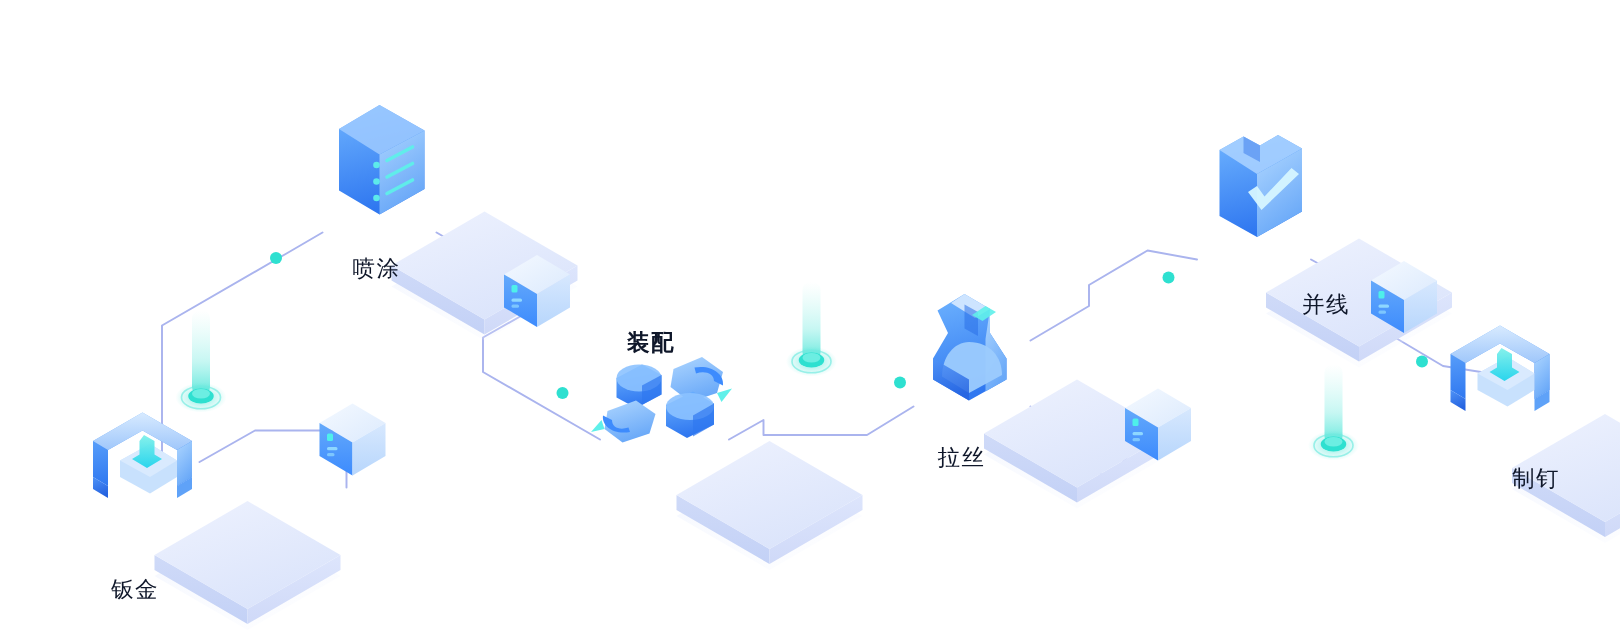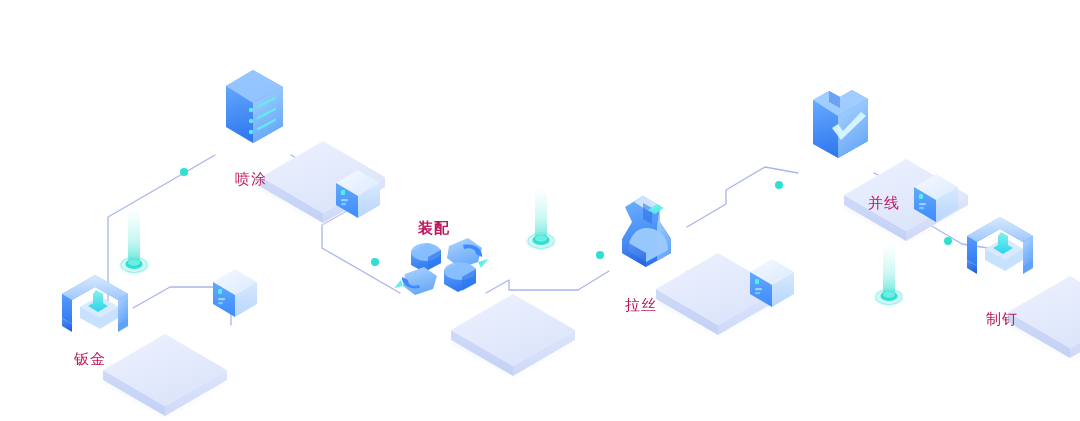--- a/index.html
+++ b/index.html
@@ -18,21 +18,21 @@
     overflow: hidden;
   }
   #scene {
     position: absolute;
     inset: 0;
   }
   .node-label {
     position: absolute;
     font-size: 15px;
     letter-spacing: 1px;
-    color: #be185d;
+    color: #0f172a;
     white-space: nowrap;
     transform: translate(-50%, 0);
     user-select: none;
     pointer-events: none;
   }
 </style>
 </head>
 <body>
 
 <div id="stage">
@@ -289,19 +289,19 @@
 
     <g>
       <circle cx="184" cy="172" r="4" fill="#2ee0d0"></circle>
       <circle cx="375" cy="262" r="4" fill="#2ee0d0"></circle>
       <circle cx="600" cy="255" r="4" fill="#2ee0d0"></circle>
       <circle cx="779" cy="185" r="4" fill="#2ee0d0"></circle>
       <circle cx="948" cy="241" r="4" fill="#2ee0d0"></circle>
     </g>
   </svg>
 
-  <div class="node-label" style="left:90px;  top:350px;">钣金</div>
+  <div class="node-label" style="left:90px;  top:384px;">钣金</div>
   <div class="node-label" style="left:251px; top:170px;">喷涂</div>
   <div class="node-label" style="left:434px; top:219px;font-weight:bold;">装配</div>
   <div class="node-label" style="left:641px; top:296px;">拉丝</div>
   <div class="node-label" style="left:836px; top:194px;margin-left:48px;">并线</div>
-  <div class="node-label" style="left:1002px;top:310px;">制钉</div>
+  <div class="node-label" style="left:1024px;top:310px;">制钉</div>
 </div>
 
 </body></html>

